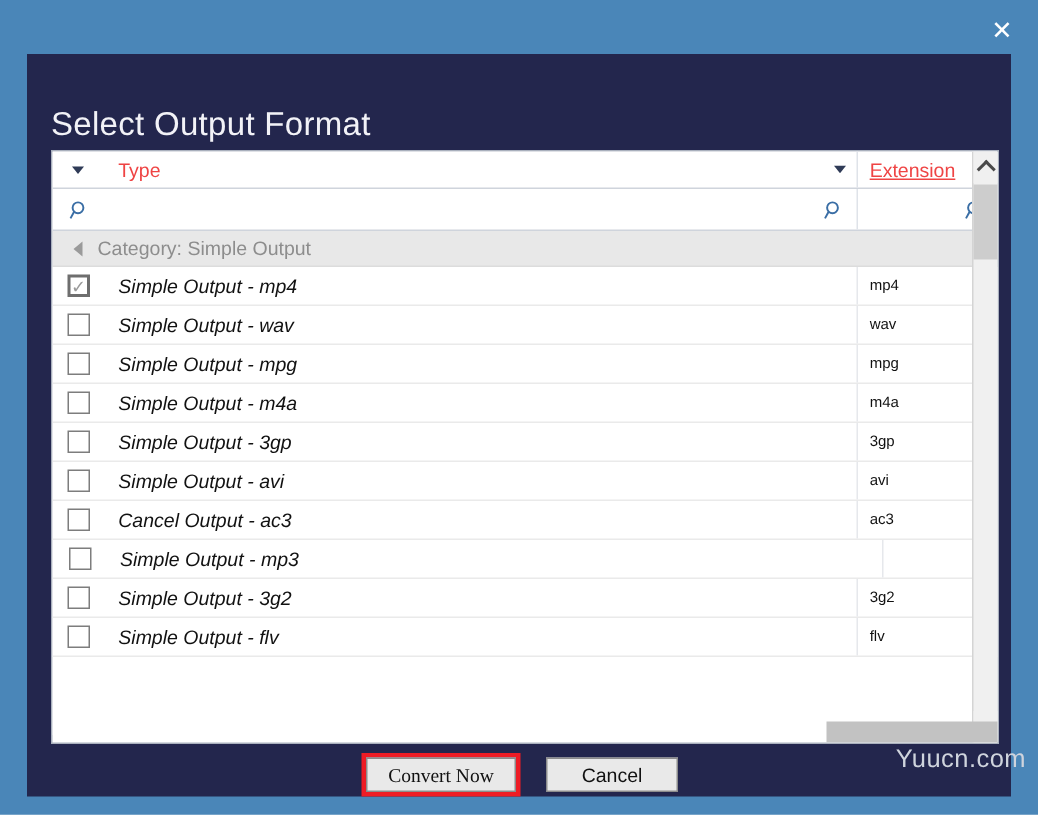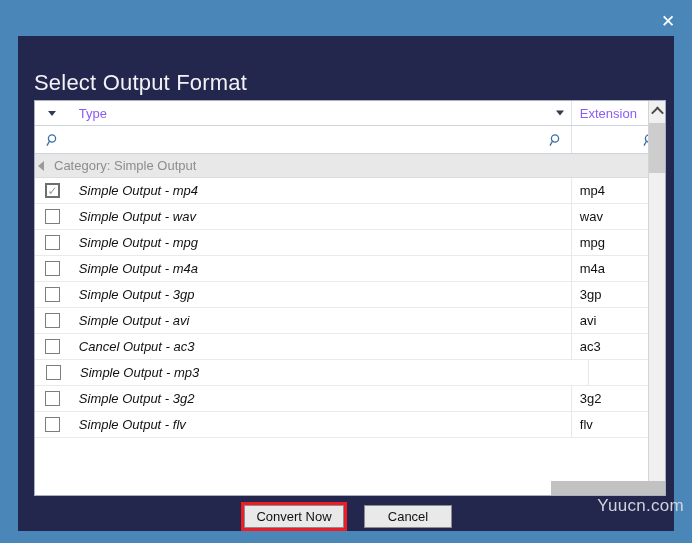--- a/index.html
+++ b/index.html
@@ -68,27 +68,27 @@
     background: #ffffff;
     border-bottom: 1px solid #cfd4dc;
     display: flex;
   }
   .hcell {
     position: relative;
     display: flex;
     align-items: center;
     height: 100%;
     font-size: 13px;
-    color: #8b5cf6;
+    color: #ef4444;
     border-right: 1px solid #dfe3e9;
     cursor: pointer;
   }
   .hcell.check-col { width: 36px; justify-content: center; border-right: none; }
   .hcell.type-col { width: 518px; padding-left: 9px; }
-  .hcell.ext-col  { width: 96px; padding-left: 8px; border-right: none; }
+  .hcell.ext-col  { width: 96px; padding-left: 8px; border-right: none; text-decoration: underline; }
   .hdrop {
     position: absolute;
     right: 7px; top: 50%;
     transform: translateY(-50%);
     width: 0; height: 0;
     border-left: 4px solid transparent;
     border-right: 4px solid transparent;
     border-top: 5px solid #2f3b57;
     cursor: pointer;
   }
@@ -121,21 +121,21 @@
   .fcell.type-col  .mag { right: 8px; }
   .fcell.ext-col   .mag { right: 8px; }
   .mag svg { display: block; }
 
   
   #category-row {
     height: 24px;
     background: #e8e8e8;
     display: flex;
     align-items: center;
-    padding-left: 3px;
+    padding-left: 14px;
     border-bottom: 1px solid #dcdcdc;
     cursor: pointer;
     text-align: right;
   }
   #cat-arrow {
     width: 0; height: 0;
     border-top: 5px solid transparent;
     border-bottom: 5px solid transparent;
     border-right: 6px solid #9a9a9a;
     margin-right: 10px;
@@ -191,21 +191,21 @@
     font-size: 13px;
     color: #111111;
     border-right: 1px solid #e6e8ec;
     font-style: italic;
   }
   .cell-ext {
     width: 96px;
     display: flex;
     align-items: center;
     padding-left: 8px;
-    font-size: 13px;
+    font-size: 10px;
     color: #111111;
   }
 
   
   #vscroll {
     position: absolute;
     right: 0; top: 0;
     width: 17px;
     height: 394px;
     background: #f0f0f0;
@@ -264,21 +264,21 @@
     width: 100px; height: 23px;
     background: #e9e9e9;
     border: 1px solid #8c8c8c;
     font-family: "Liberation Sans", sans-serif;
     font-size: 13px;
     color: #111111;
     cursor: pointer;
     line-height: 21px;
     text-align: center;
   }
-  #convert-btn { width: 100px; }
+  #convert-btn { width: 100px; font-family: Liberation Serif, serif; }
   #cancel-wrap {
     position: absolute;
     left: 346px; top: 3px;
   }
   #cancel-btn { width: 88px; }
 
   
   #watermark {
     position: absolute;
     right: 8px; top: 496px;

